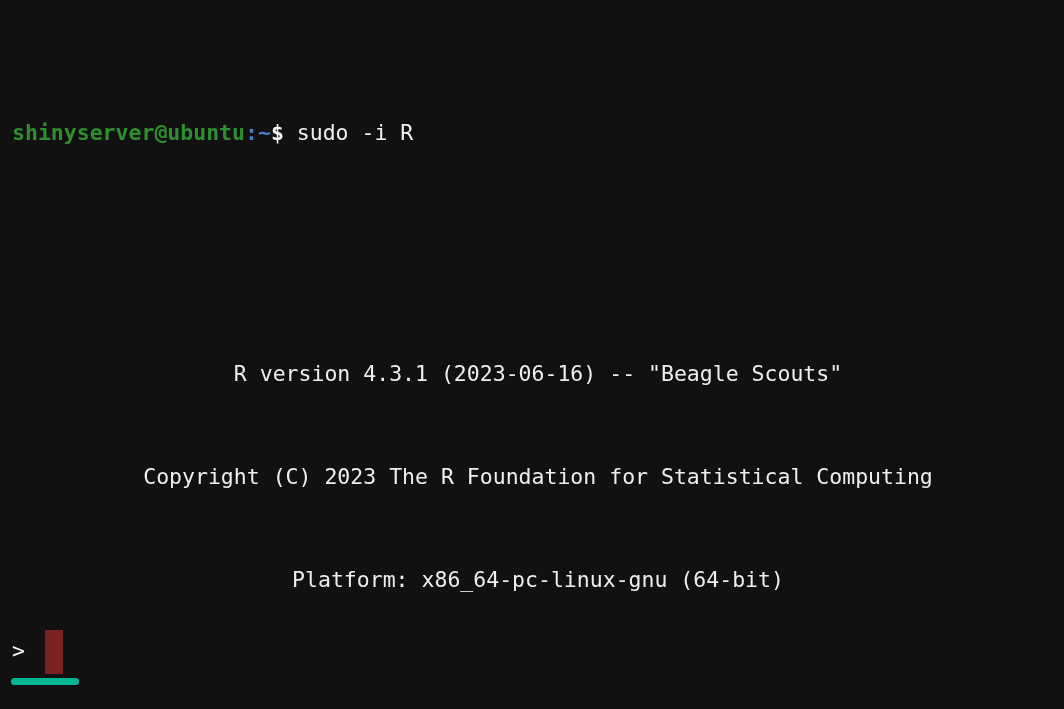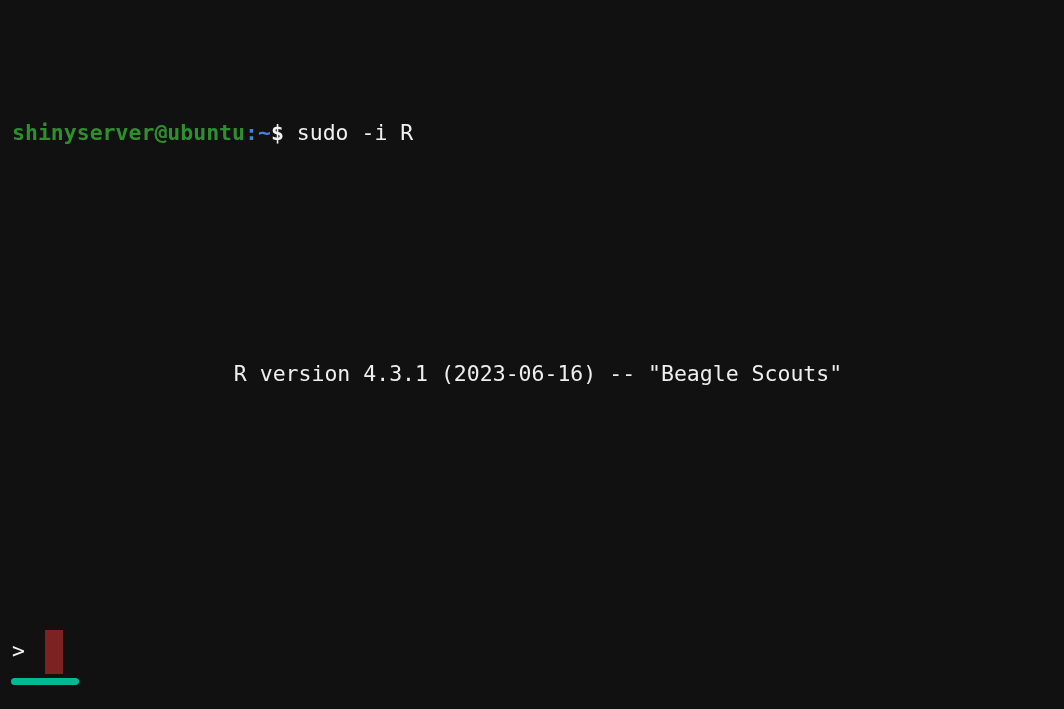--- a/index.html
+++ b/index.html
@@ -105,20 +105,22 @@
 <body>
 
 <div id="terminal">
 
   <div class="term-body">
 
     <div class="line"><span class="seg-user">shinyserver@ubuntu</span><span class="seg-punct">:~</span><span class="seg-dollar">$</span><span class="seg-cmd"> sudo -i R</span></div>
 
     <div class="line blank"></div>
     <div class="line seg-out">R version 4.3.1 (2023-06-16) -- "Beagle Scouts"</div>
+    <div class="line seg-out">Copyright (C) 2023 The R Foundation for Statistical Computing</div>
+    <div class="line seg-out">Platform: x86_64-pc-linux-gnu (64-bit)</div>
     <div class="line blank"></div>
     
     
     
     
     
     
     
     
     

